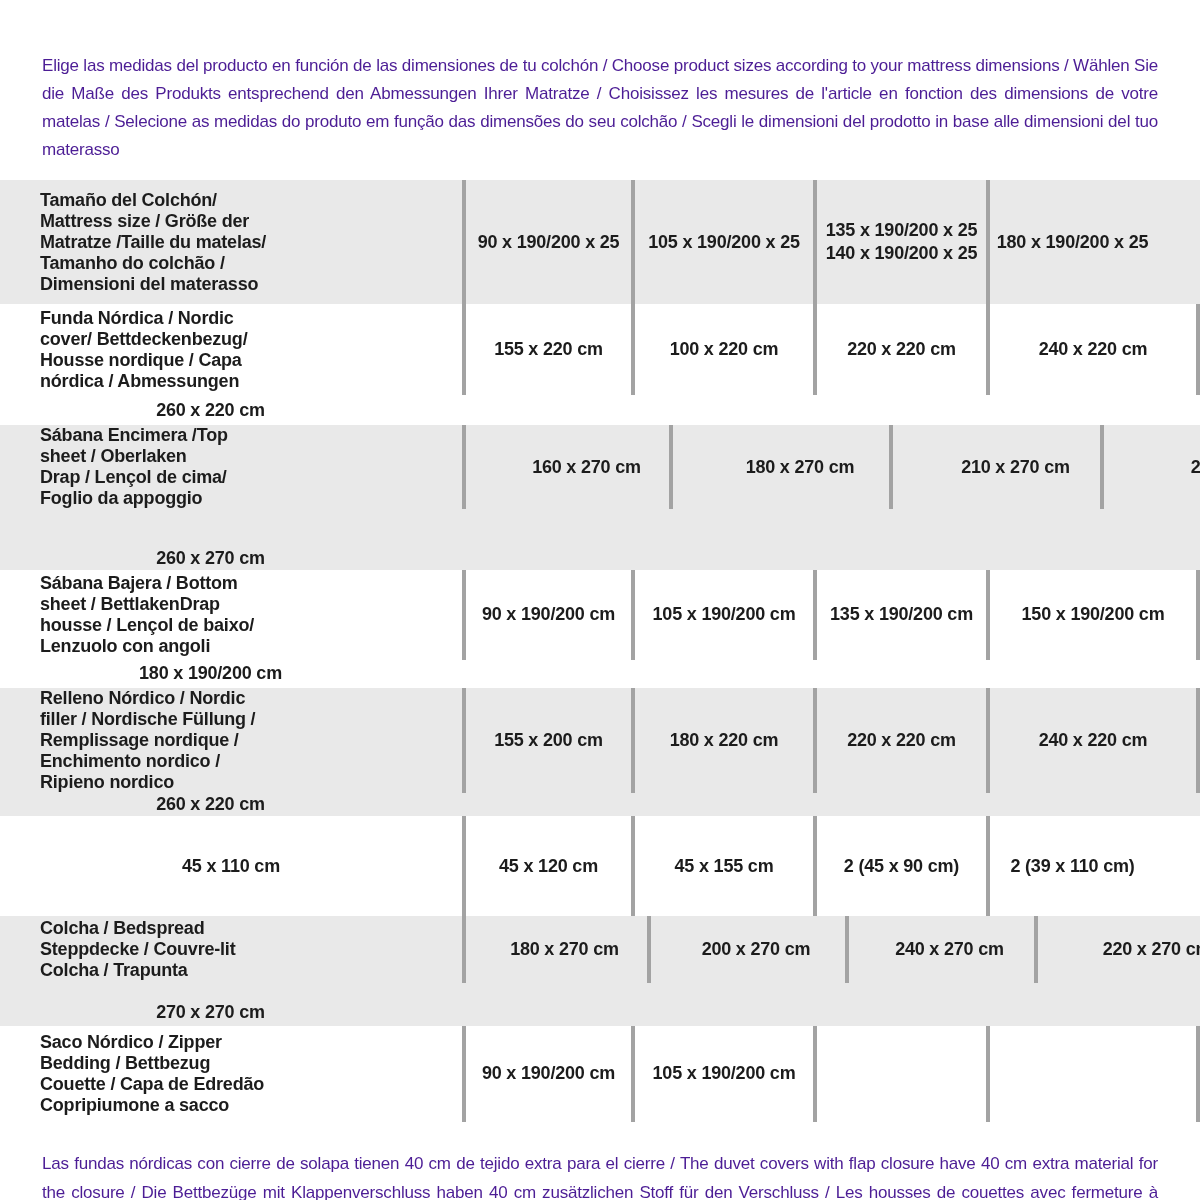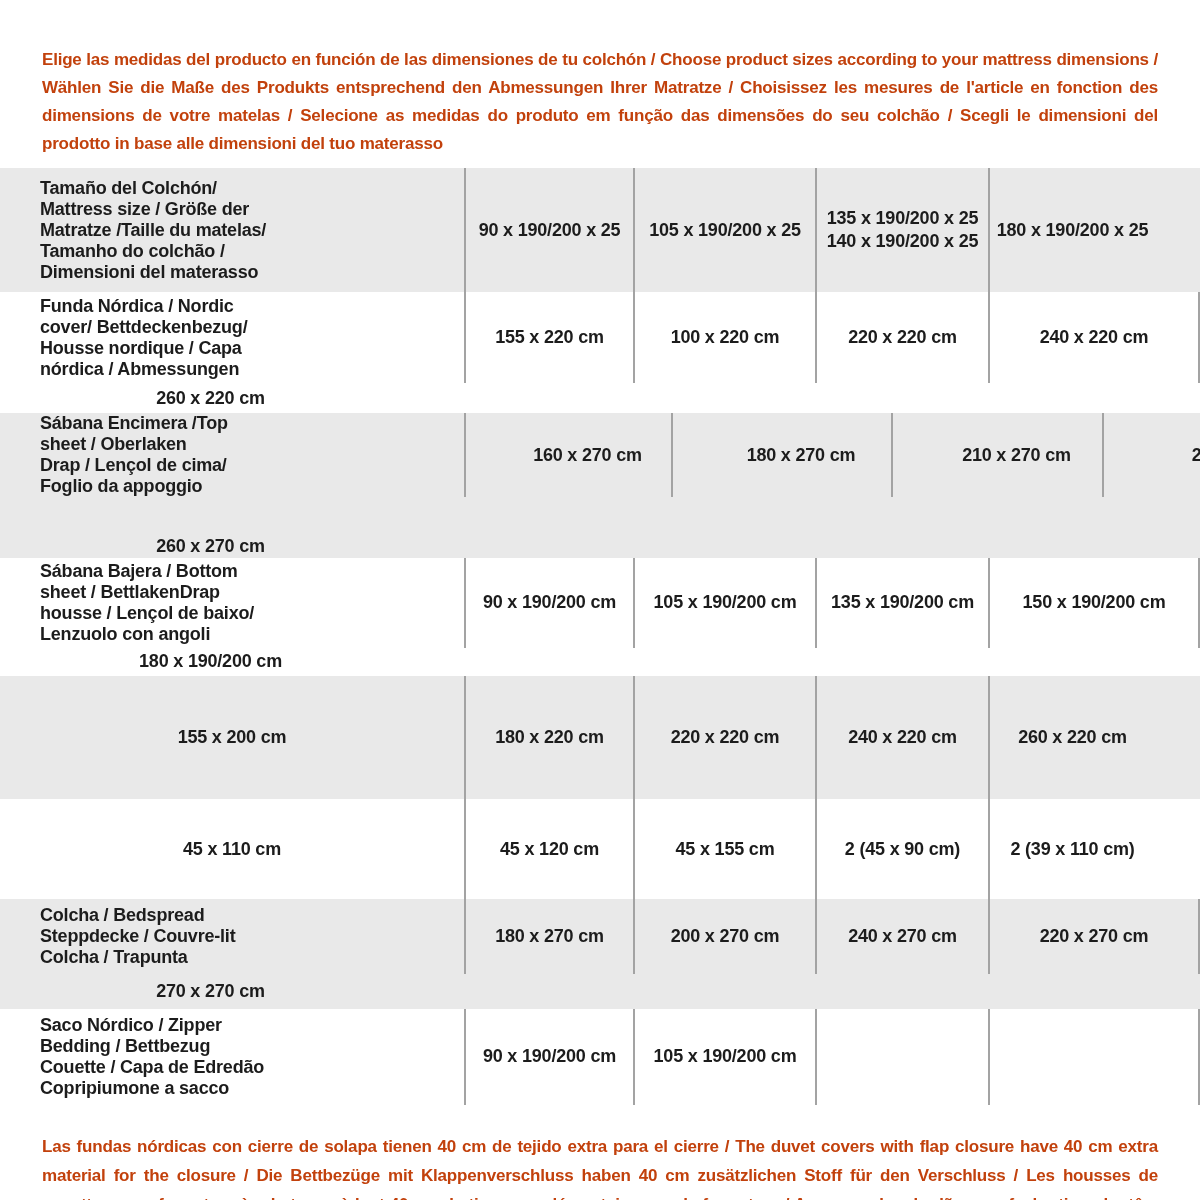--- a/index.html
+++ b/index.html
@@ -5,25 +5,25 @@
   html, body { margin: 0; padding: 0; }
   body {
     width: 1200px;
     height: 1200px;
     background: #ffffff;
     font-family: "Liberation Sans", sans-serif;
     color: #1c1c1c;
     overflow: hidden;
   }
   .para {
-    font-weight: bold;
+    font-weight: normal;
     text-align: justify;
-    margin: 10px 42px;
+    margin: 16px 42px;
     letter-spacing: -0.2px;
-    color: #c2410c;
+    color: #4c1d95;
   }
   .intro {
     padding-top: 36px;
     font-size: 17px;
     line-height: 28px;
   }
   .footer-note {
     margin-top: 16px;
     font-size: 17px;
     line-height: 29px;
@@ -38,41 +38,41 @@
   .cell {
     display: flex;
     align-items: center;
     justify-content: center;
     text-align: center;
     font-weight: bold;
     font-size: 18px;
     line-height: 23px;
     letter-spacing: -0.2px;
     white-space: pre-line;
-    border-right: 2px solid #a3a3a3;
+    border-right: 4px solid #a3a3a3;
     box-sizing: border-box;
   }
   .cell:last-child {
     border-right: none;
     padding-right: 45px;
   }
   .cell.label {
     justify-content: flex-start;
     text-align: left;
     padding-left: 40px;
     padding-right: 20px;
     line-height: 21px;
   }
   .h-header { min-height: 124px; }
   .h-r0 { min-height: 121px; }
   .h-r1 { min-height: 100px; gap: 38px; }
   .h-r2 { min-height: 118px; }
   .h-r3 { min-height: 123px; }
   .h-r4 { min-height: 100px; }
-  .h-r5 { min-height: 110px; }
+  .h-r5 { min-height: 110px; gap: 16px; }
   .h-r6 { min-height: 107px; }
 </style>
 </head>
 <body>
 
 <div class="para intro">Elige las medidas del producto en función de las dimensiones de tu colchón / Choose product sizes according to your mattress dimensions / Wählen Sie die Maße des Produkts entsprechend den Abmessungen Ihrer Matratze / Choisissez les mesures de l'article en fonction des dimensions de votre matelas / Selecione as medidas do produto em função das dimensões do seu colchão / Scegli le dimensioni del prodotto in base alle dimensioni del tuo materasso</div>
 
 <div class="size-table">
 
   <div class="trow gray h-header">
@@ -118,20 +118,25 @@
 housse / Lençol de baixo/
 Lenzuolo con angoli</div>
     <div class="cell">90 x 190/200 cm</div>
     <div class="cell">105 x 190/200 cm</div>
     <div class="cell">135 x 190/200 cm</div>
     <div class="cell">150 x 190/200 cm</div>
     <div class="cell">180 x 190/200 cm</div>
   </div>
 
   <div class="trow gray h-r3">
+    <div class="cell label">Relleno Nórdico / Nordic
+filler / Nordische Füllung /
+Remplissage nordique /
+Enchimento nordico /
+Ripieno nordico</div>
     <div class="cell">155 x 200 cm</div>
     <div class="cell">180 x 220 cm</div>
     <div class="cell">220 x 220 cm</div>
     <div class="cell">240 x 220 cm</div>
     <div class="cell">260 x 220 cm</div>
   </div>
 
   <div class="trow white h-r4">
     <div class="cell">45 x 110 cm</div>
     <div class="cell">45 x 120 cm</div>

